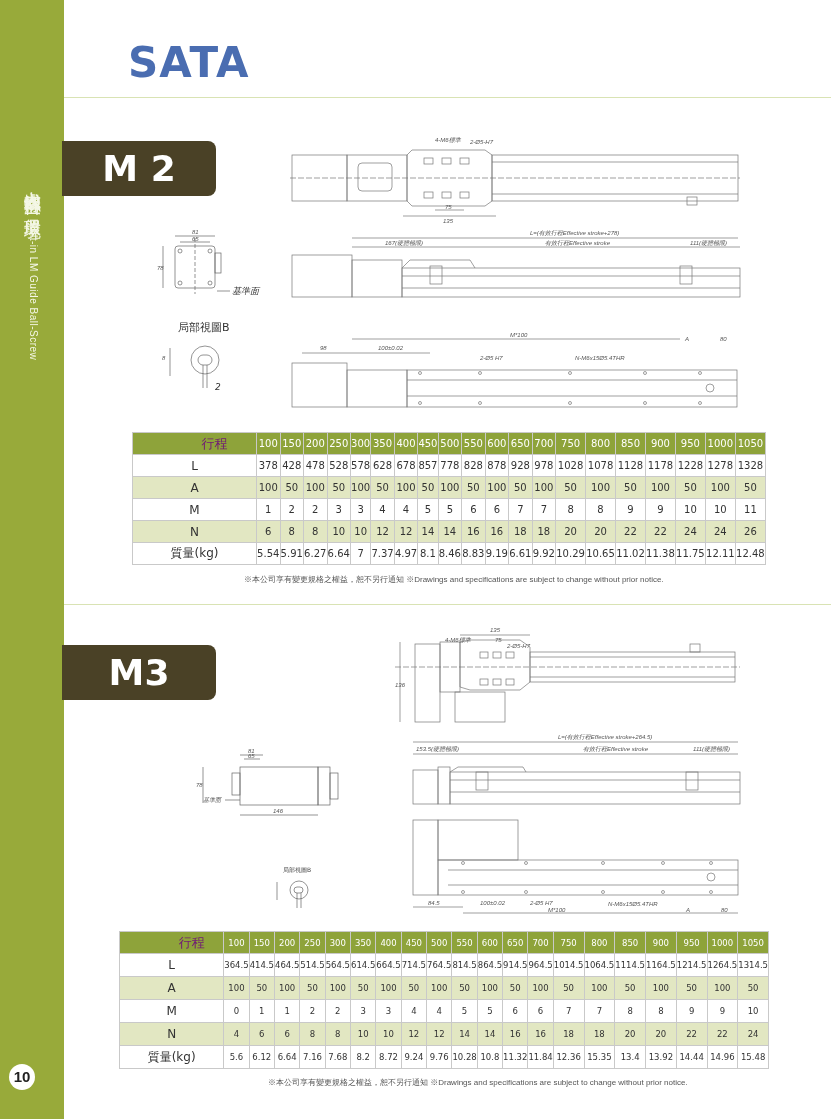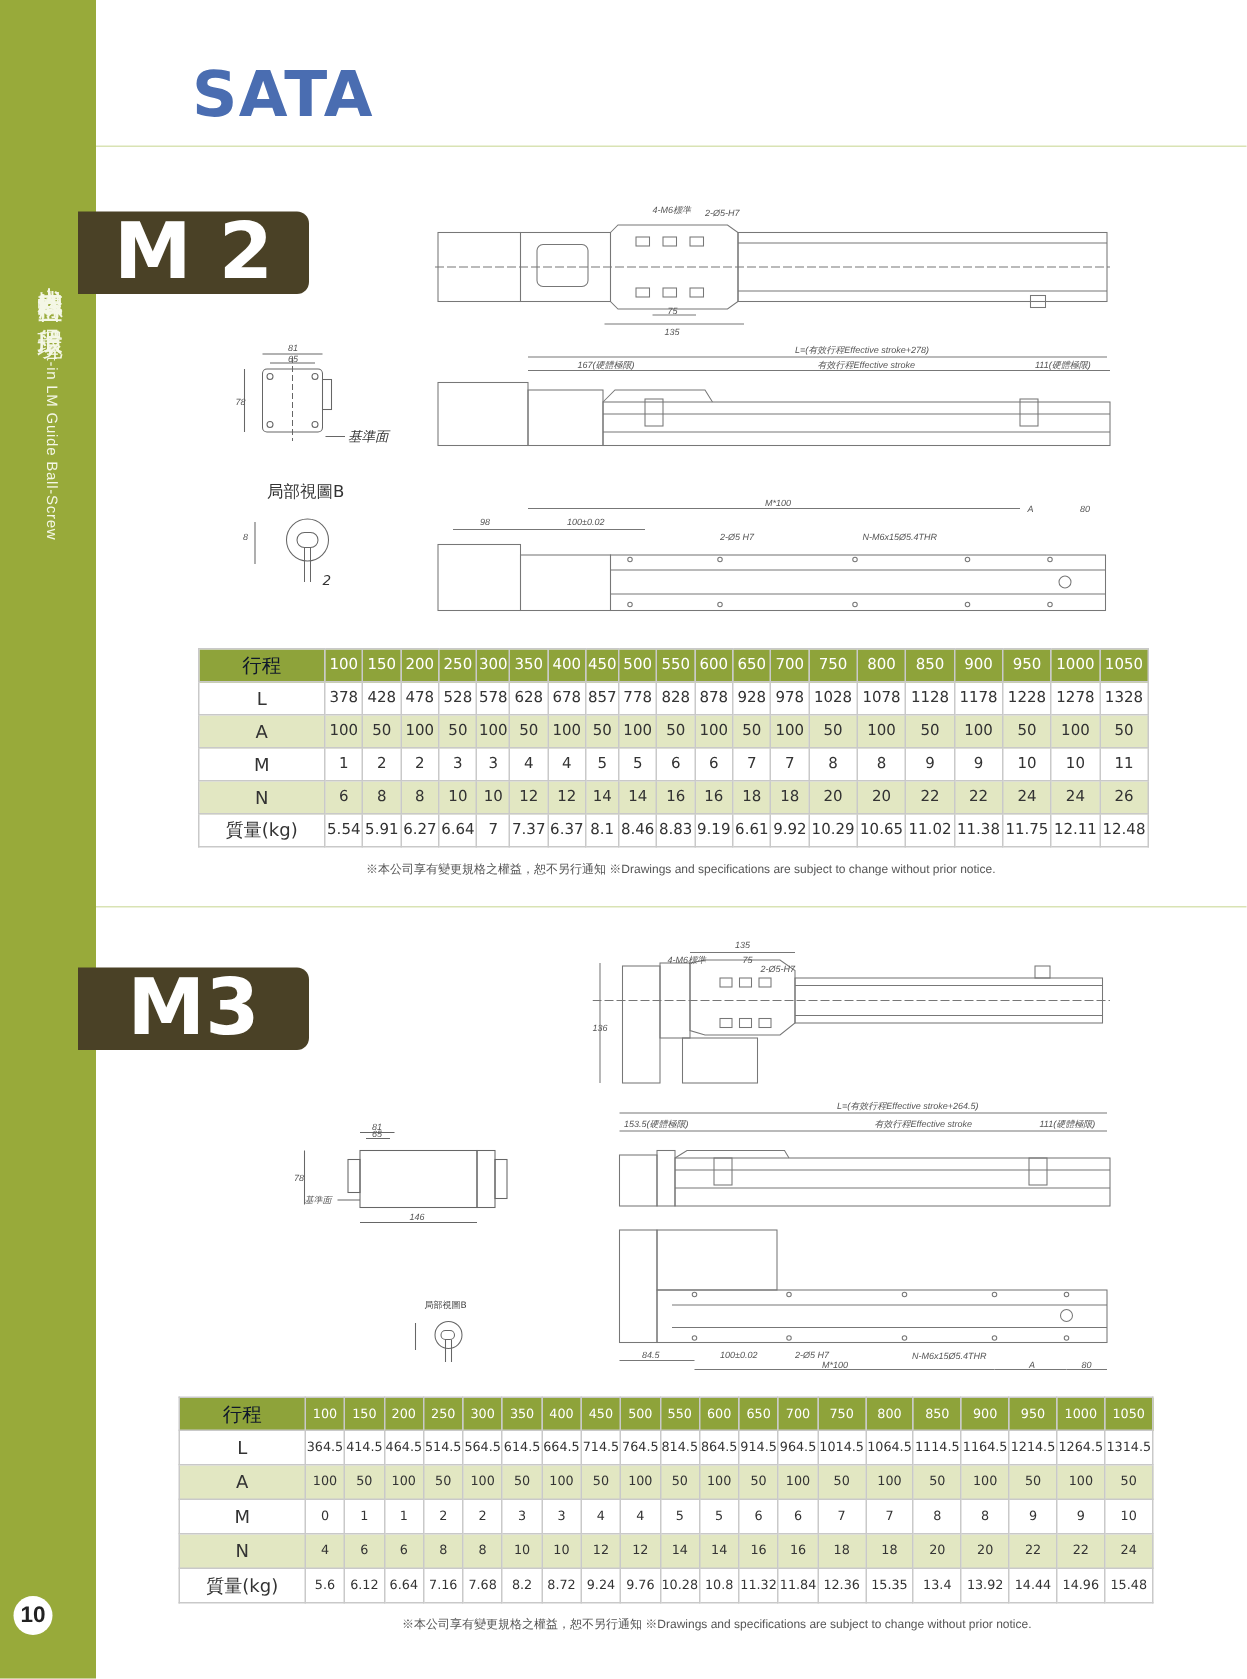--- a/index.html
+++ b/index.html
@@ -19,39 +19,39 @@
   .page-num {
     position: absolute; left: 9px; top: 1064px; width: 26px; height: 26px; border-radius: 50%;
     background: #ffffff; color: #222; font-size: 15px; text-align: center; line-height: 26px; font-weight: bold;
   }
   .logo {
     position: absolute; left: 128px; top: 38px; font-family: "DejaVu Sans", sans-serif;
     font-size: 42px; font-weight: bold; color: #4a6db1; letter-spacing: 1px;
   }
   .hline { position: absolute; left: 64px; width: 767px; height: 1px; background: #d9e3b4; }
   .model-badge {
-    position: absolute; left: 52px; width: 154px; height: 55px; background: #4a4126;
-    border-radius: 0 8px 8px 0; color: #fff; font-size: 52px; font-weight: bold;
+    position: absolute; left: 62px; width: 154px; height: 55px; background: #4a4126;
+    border-radius: 0 8px 8px 0; color: #fff; font-size: 36px; font-weight: bold;
     text-align: center; line-height: 55px; font-family: "DejaVu Sans", sans-serif;
   }
   .drawing { position: absolute; font-style: italic; }
   .drawing svg { display: block; }
   .dim { font-size: 6px; fill: #555; font-family: "Liberation Sans", sans-serif; }
   .lbl { font-size: 9px; fill: #333; font-family: "DejaVu Sans", sans-serif; }
   table.spec {
     position: absolute; border-collapse: collapse; font-size: 10px; color: #333;
     font-family: "DejaVu Sans", sans-serif;
   }
   table.spec td, table.spec th {
     border: 1px solid #c9c9c9; text-align: center; padding: 0; height: 21px;
   }
   table.spec tr.head th { background: #8ea33a; color: #fff; font-weight: normal; }
   table.spec tr.alt td { background: #e2e7c2; }
   table.spec td.rowlabel, table.spec th.rowlabel { width: 83px; font-size: 12px; }
-  table.spec tr.head th.rowlabel { color: #0f172a; font-size: 13px; }
+  table.spec tr.head th.rowlabel { color: #701a75; font-size: 13px; padding-left: 40px; }
   table.m3 { font-size: 8.5px; }
   .note { position: absolute; font-size: 8px; color: #555; white-space: nowrap; text-align: center; }
 </style>
 </head>
 <body>
 
 <div class="sidebar">
   <div class="side-text">
     <span>內嵌式螺桿滑台 - 一般環境</span>
     <span class="en">Built-in LM Guide  Ball-Screw</span>
@@ -302,21 +302,21 @@
         <td>26</td>
   </tr>
   <tr>
     <td class="rowlabel">質量(kg)</td>
     <td>5.54</td>
         <td>5.91</td>
         <td>6.27</td>
         <td>6.64</td>
         <td>7</td>
         <td>7.37</td>
-        <td>6.37</td>
+        <td>4.97</td>
         <td>8.1</td>
         <td>8.46</td>
         <td>8.83</td>
         <td>9.19</td>
         <td>6.61</td>
         <td>9.92</td>
         <td>10.29</td>
         <td>10.65</td>
         <td>11.02</td>
         <td>11.38</td>

